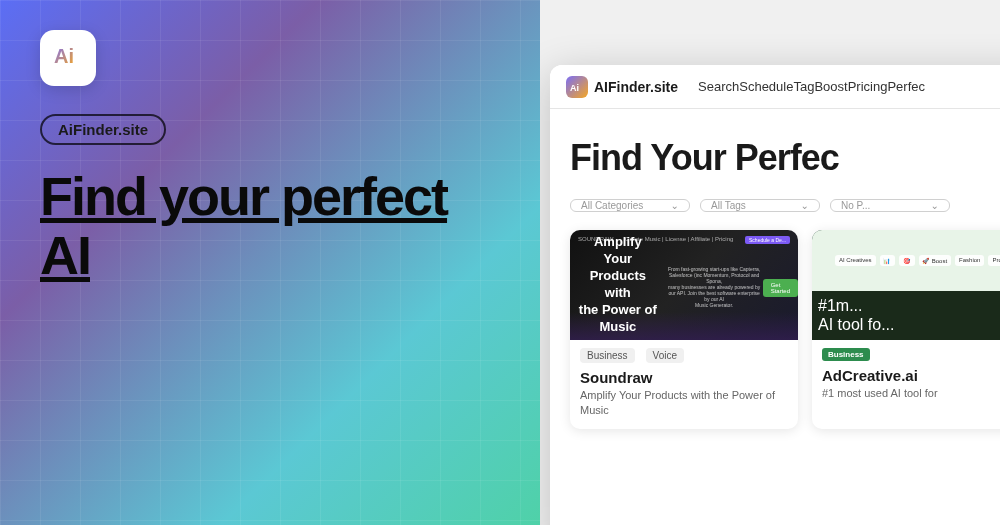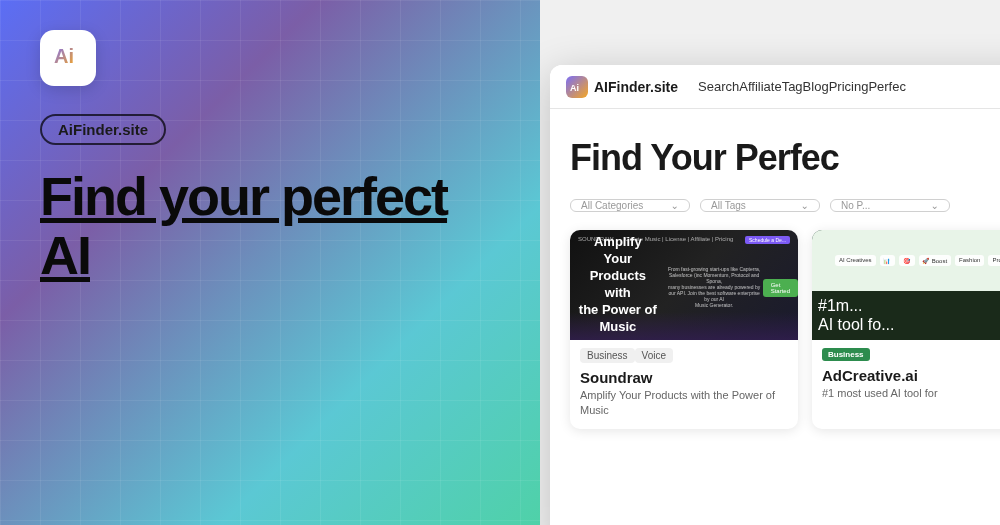--- a/index.html
+++ b/index.html
@@ -257,21 +257,21 @@
       background: #4CAF50;
       color: white;
       font-size: 6px;
       padding: 3px 8px;
       border-radius: 3px;
       margin-top: 5px;
     }
 
     .card-tags {
       display: flex;
-      gap: 0;
+      gap: 11px;
       padding: 8px 10px 0;
     }
 
     .tag {
       background: #f0f0f0;
       border-radius: 4px;
       padding: 2px 7px;
       font-size: 10px;
       color: #555;
       font-weight: 500;
@@ -385,23 +385,23 @@
         <div class="browser-logo">
           <div class="browser-logo-icon">
             <svg width="14" height="14" viewBox="0 0 14 14">
               <text x="0" y="11" font-size="9" font-weight="900" fill="white">Ai</text>
             </svg>
           </div>
           <span class="browser-logo-text">AIFinder.site</span>
         </div>
         <div class="browser-nav-links">
           <a class="nav-link">Search</a>
-          <a class="nav-link">Affiliate</a>
+          <a class="nav-link">Schedule</a>
           <a class="nav-link">Tag</a>
-          <a class="nav-link">Blog</a>
+          <a class="nav-link">Boost</a>
           <a class="nav-link">Pricing</a>
           <a class="nav-link">Perfec</a>
         </div>
       </div>
 
       <div class="browser-content">
 
         <div class="site-hero-title">Find Your Perfec</div>
 
         <div class="filter-row">

